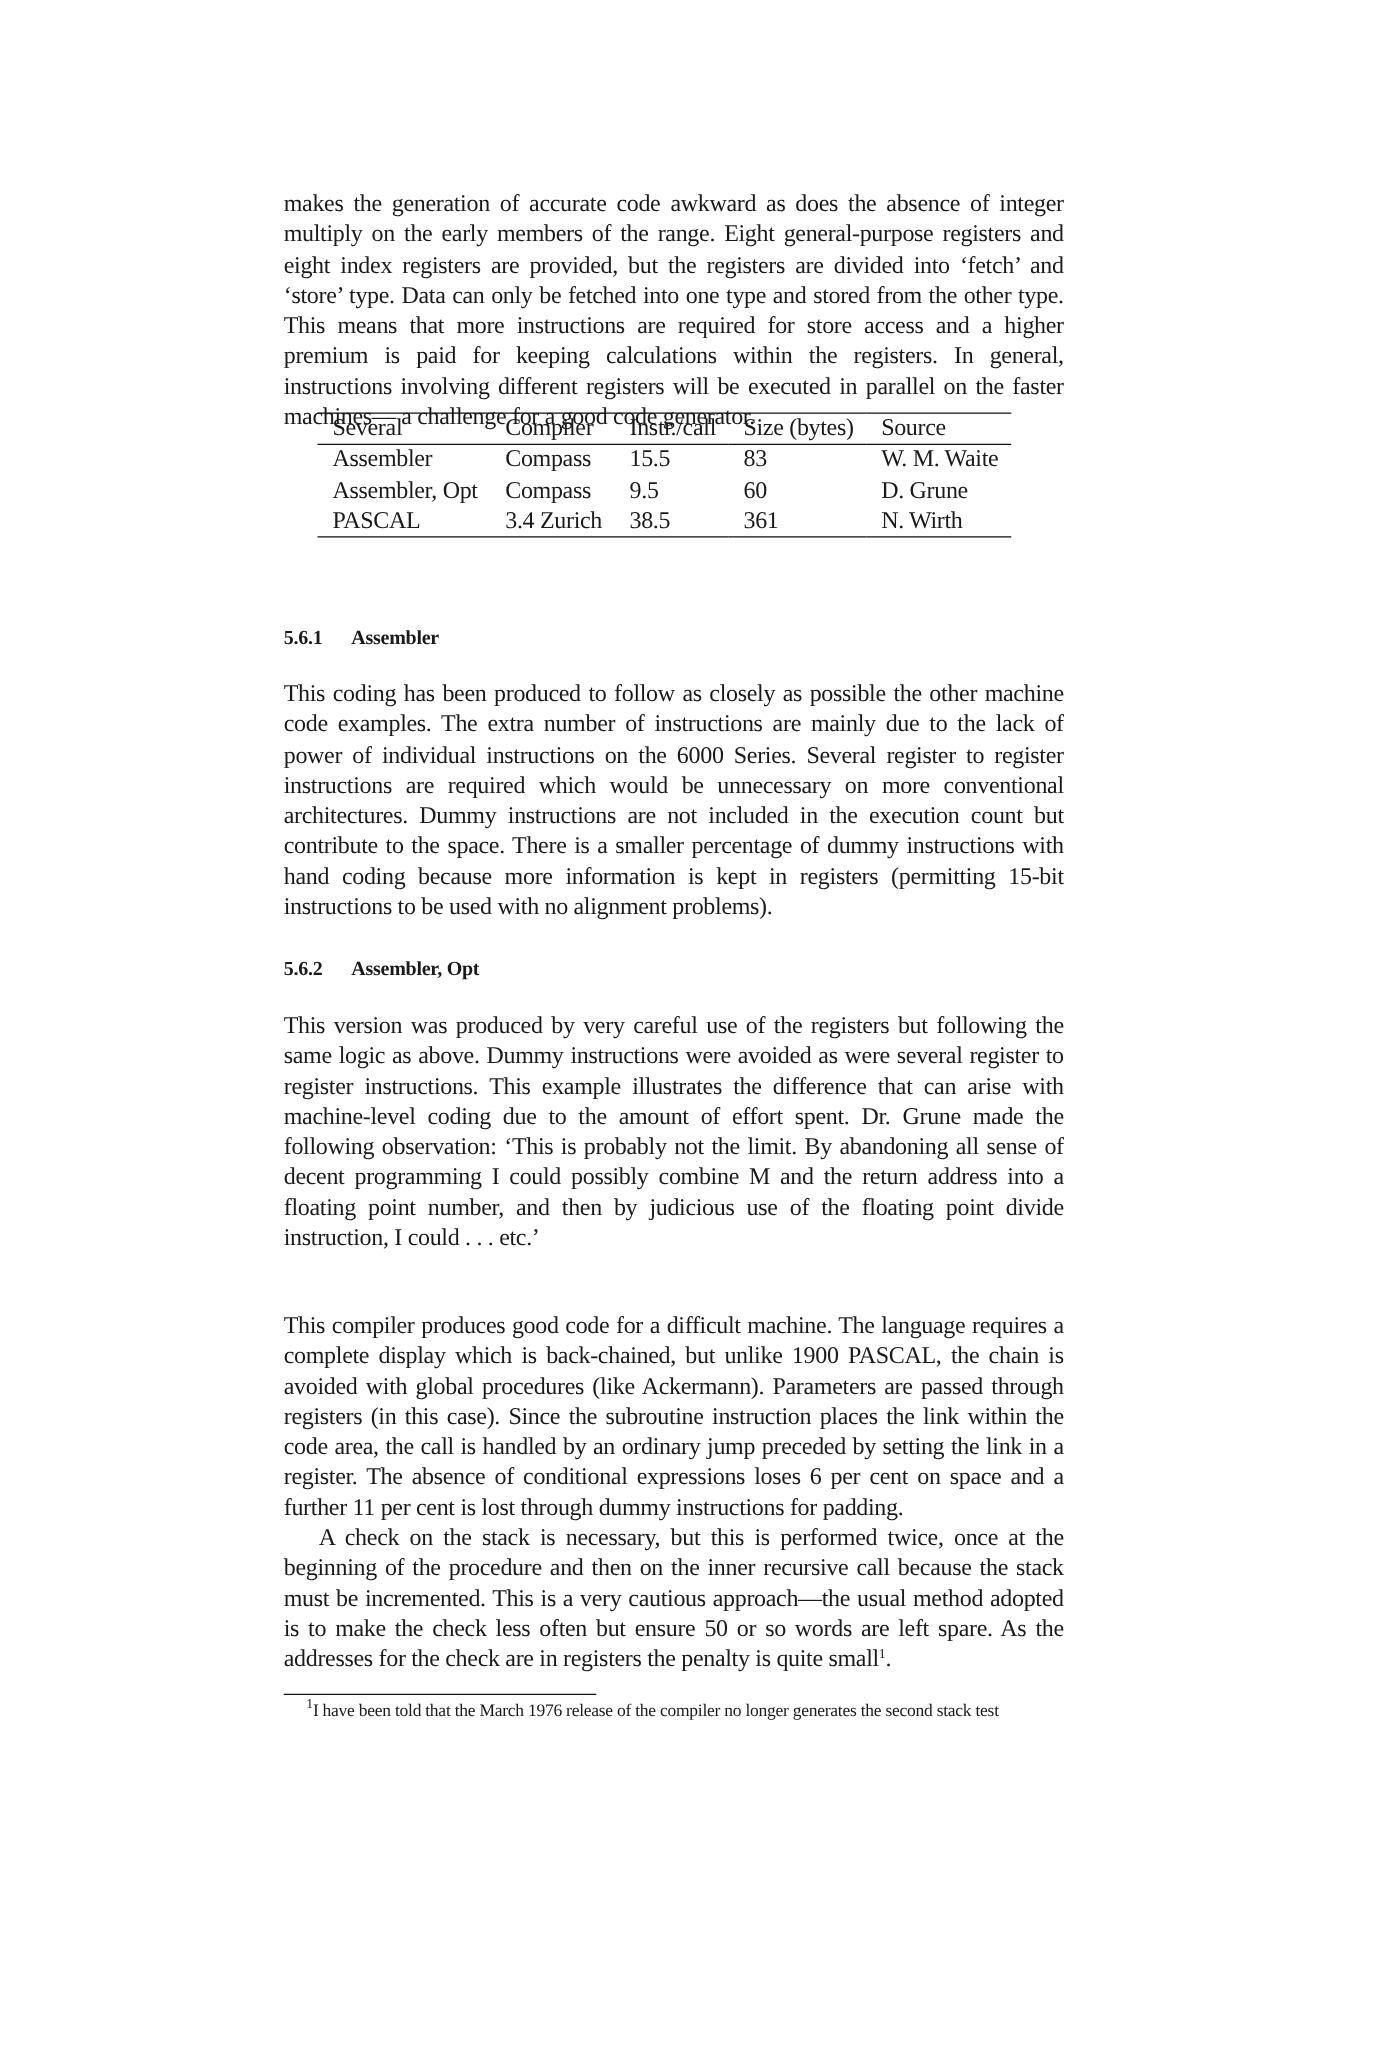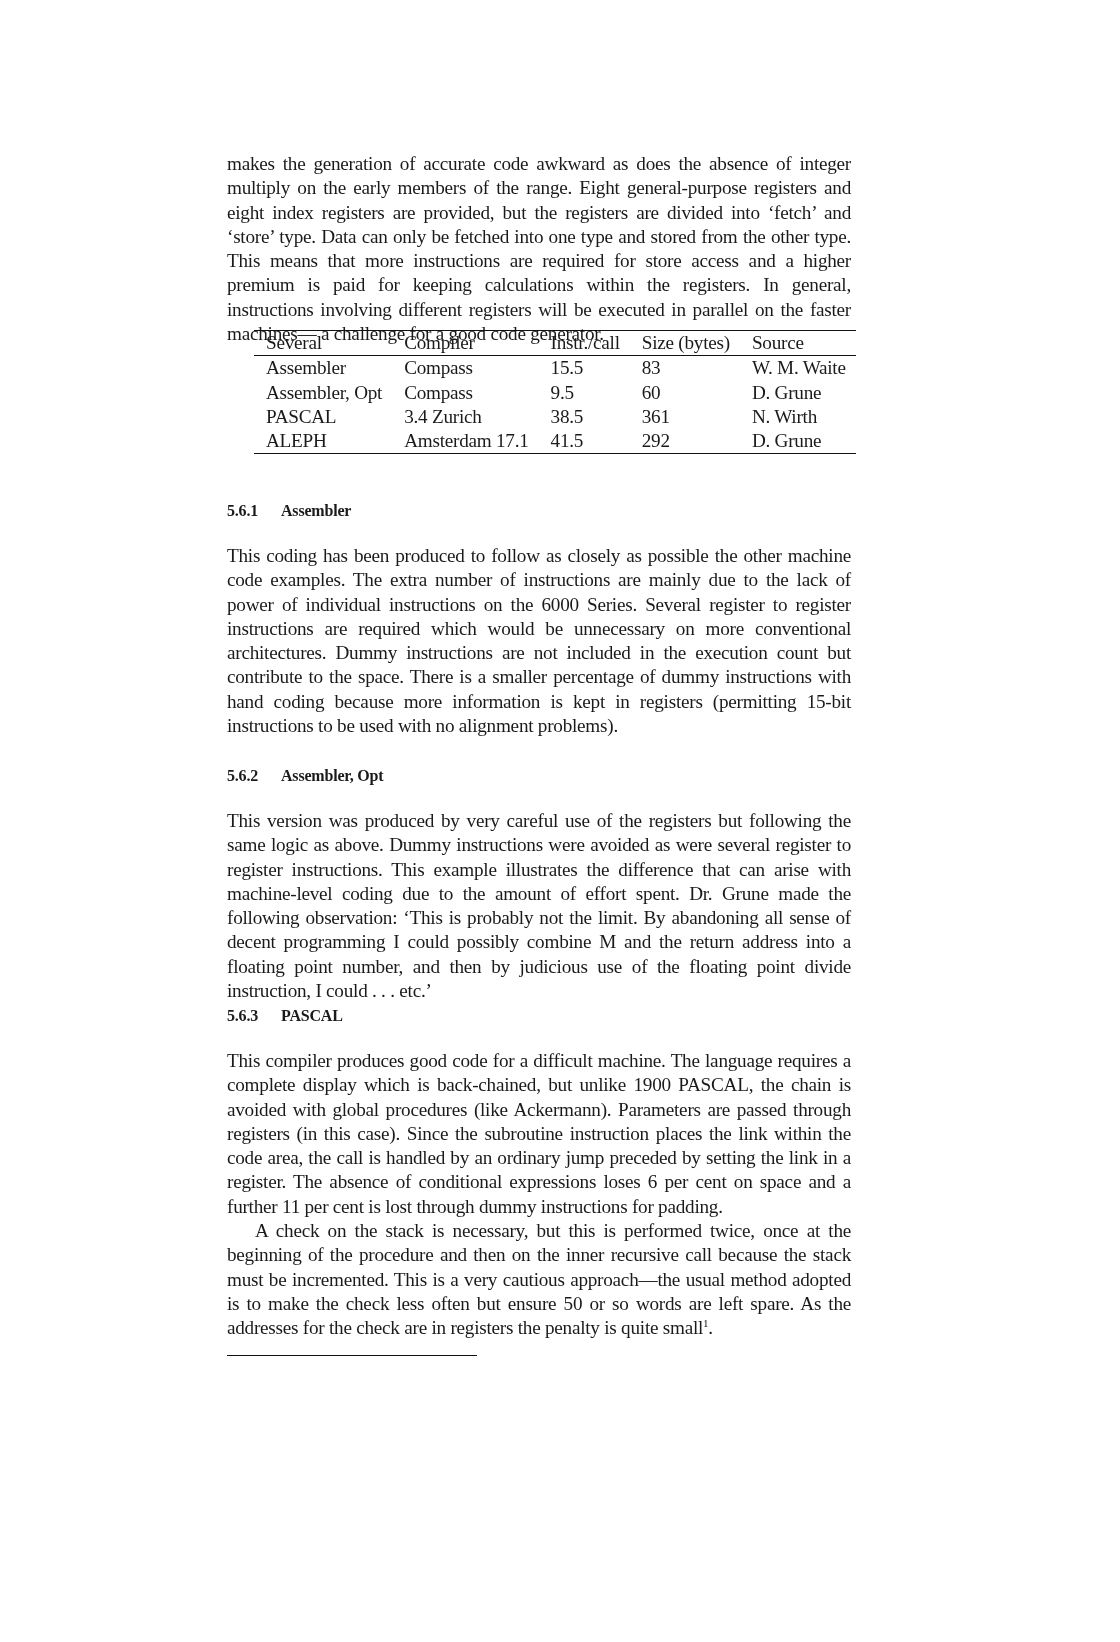--- a/index.html
+++ b/index.html
@@ -61,27 +61,20 @@
         <td>60</td>
         <td>D. Grune</td>
       </tr>
       <tr>
         <td>PASCAL</td>
         <td>3.4 Zurich</td>
         <td>38.5</td>
         <td>361</td>
         <td>N. Wirth</td>
       </tr>
-      <tr>
-        <td>ALEPH</td>
-        <td>Amsterdam 17.1</td>
-        <td>41.5</td>
-        <td>292</td>
-        <td>D. Grune</td>
-      </tr>
     </tbody>
   </table>
 
   <div class="col" style="top:502px;">
     <h3 class="heading">
       <span class="num">5.6.1</span><span>Assembler</span>
     </h3>
   </div>
   <div class="col" style="top:544px;">
     <p class="para">This coding has been produced to follow as closely as possible the other machine code examples. The extra number of instructions are mainly due to the lack of power of individual instructions on the 6000 Series. Several register to register instructions are required which would be unnecessary on more conventional architectures. Dummy instructions are not included in the execution count but contribute to the space. There is a smaller percentage of dummy instructions with hand coding because more information is kept in registers (permitting 15-bit instructions to be used with no alignment problems).</p>
@@ -89,25 +82,23 @@
 
   <div class="col" style="top:767px;">
     <h3 class="heading">
       <span class="num">5.6.2</span><span>Assembler, Opt</span>
     </h3>
   </div>
   <div class="col" style="top:809px;">
     <p class="para">This version was produced by very careful use of the registers but following the same logic as above. Dummy instructions were avoided as were several register to register instructions. This example illustrates the difference that can arise with machine-level coding due to the amount of effort spent. Dr. Grune made the following observation: ‘This is probably not the limit. By abandoning all sense of decent programming I could possibly combine M and the return address into a floating point number, and then by judicious use of the floating point divide instruction, I could . . . etc.’</p>
   </div>
 
-  <div class="col" style="top:1007px;">
-    <h3 class="heading">
-      <span class="num">5.6.3</span><span>PASCAL</span>
-    </h3>
-  </div>
   <div class="col" style="top:1049px;">
     <p class="para">This compiler produces good code for a difficult machine. The language requires a complete display which is back-chained, but unlike 1900 PASCAL, the chain is avoided with global procedures (like Ackermann). Parameters are passed through registers (in this case). Since the subroutine instruction places the link within the code area, the call is handled by an ordinary jump preceded by setting the link in a register. The absence of conditional expressions loses 6 per cent on space and a further 11 per cent is lost through dummy instructions for padding.</p>
     <p class="para indent"><span>A check on the stack is necessary, but this is performed twice, once at the beginning of the procedure and then on the inner recursive call because the stack must be incremented. This is a very cautious approach—the usual method adopted is to make the check less often but ensure 50 or so words are left spare. As the addresses for the check are in registers the penalty is quite small</span><sup>1</sup>.</p>
   </div>
 
   <div class="fnrule"></div>
+  <div class="footnote">
+    <sup>1</sup><span>I have been told that the March 1976 release of the compiler no longer generates the second stack test</span>
+  </div>
 
 </div>
 
 </body></html>

